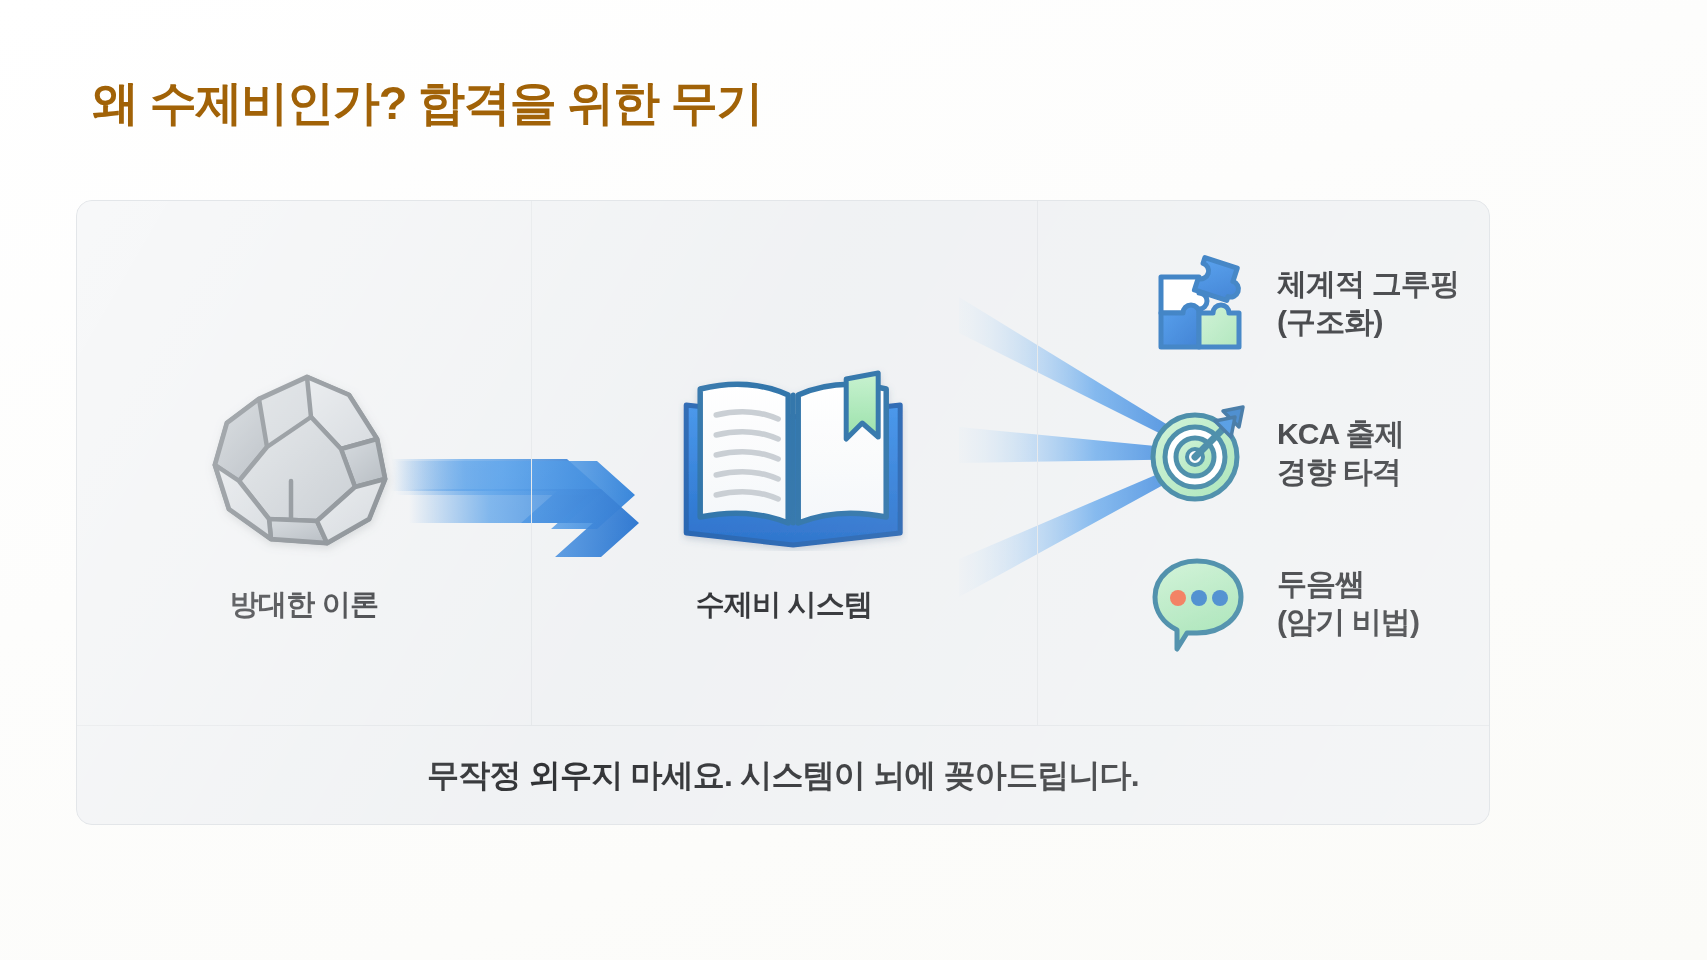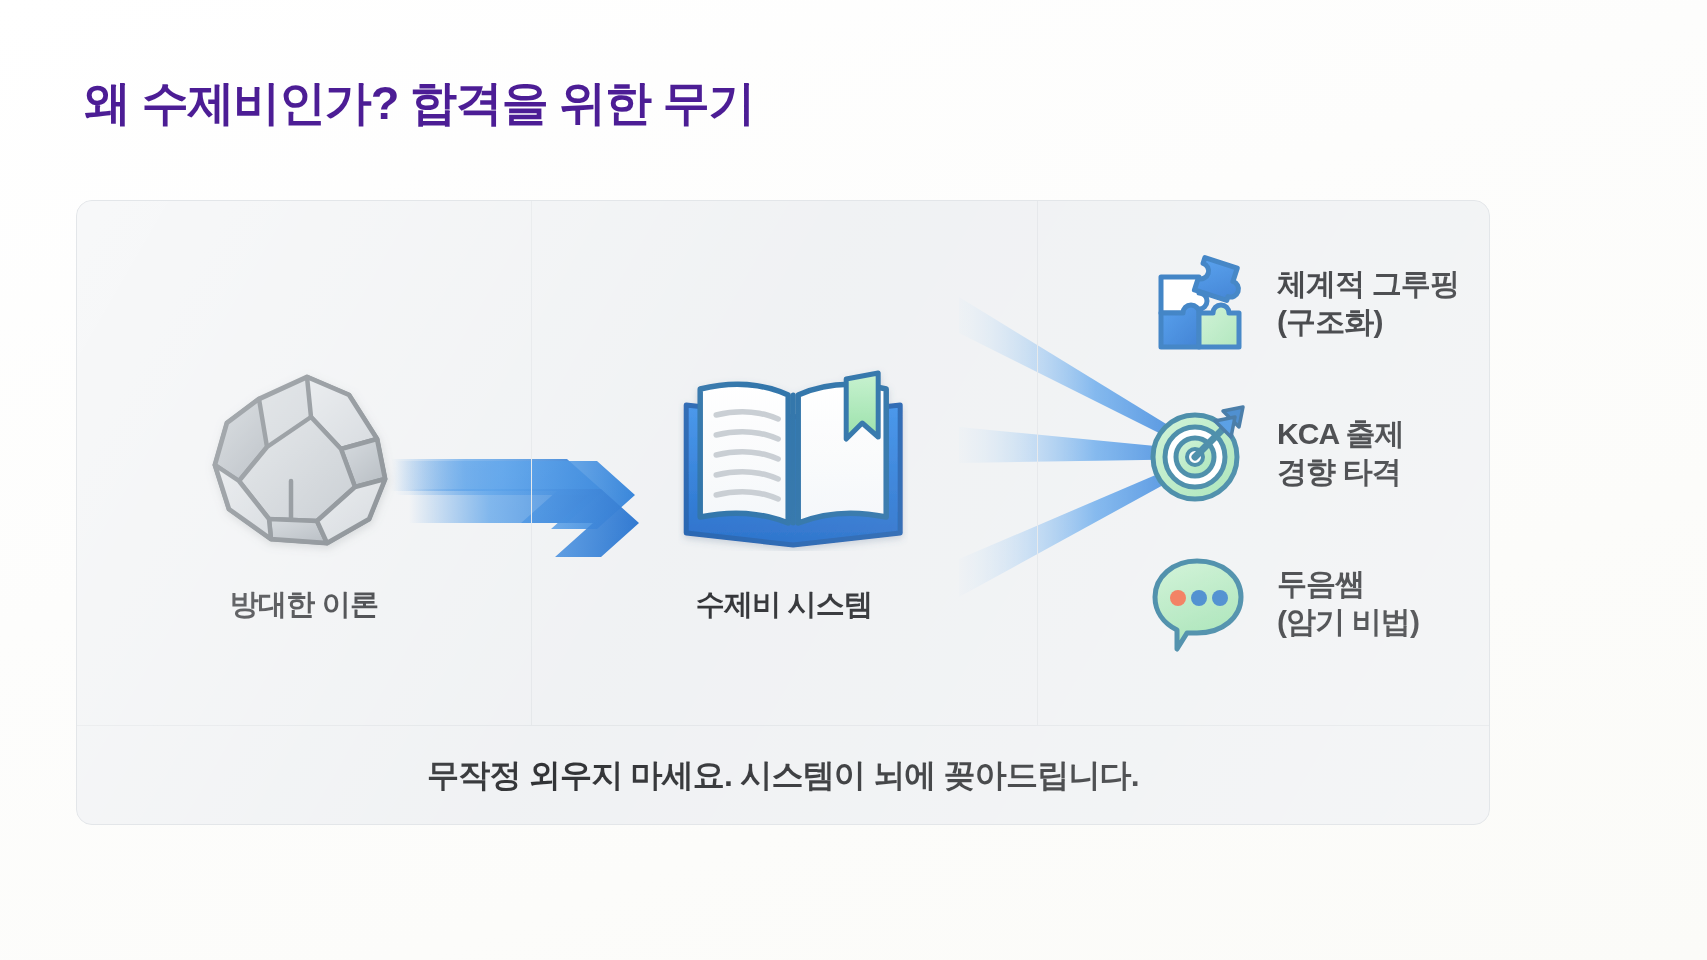--- a/index.html
+++ b/index.html
@@ -12,25 +12,25 @@
     height: 960px;
     font-family: "Liberation Sans", "DejaVu Sans", sans-serif;
     position: relative;
     overflow: hidden;
     background: linear-gradient(160deg, #ffffff 0%, #fdfdfc 40%, #fbfbf8 100%);
   }
 
   
   .page-title {
     position: absolute;
-    left: 84px;
+    left: 92px;
     top: 72px;
     font-size: 47px;
     font-weight: bold;
-    color: #4c1d95;
+    color: #a16207;
     letter-spacing: -1.2px;
     white-space: nowrap;
   }
 
   
   .panel {
     position: absolute;
     left: 76px;
     top: 200px;
     width: 1414px;

